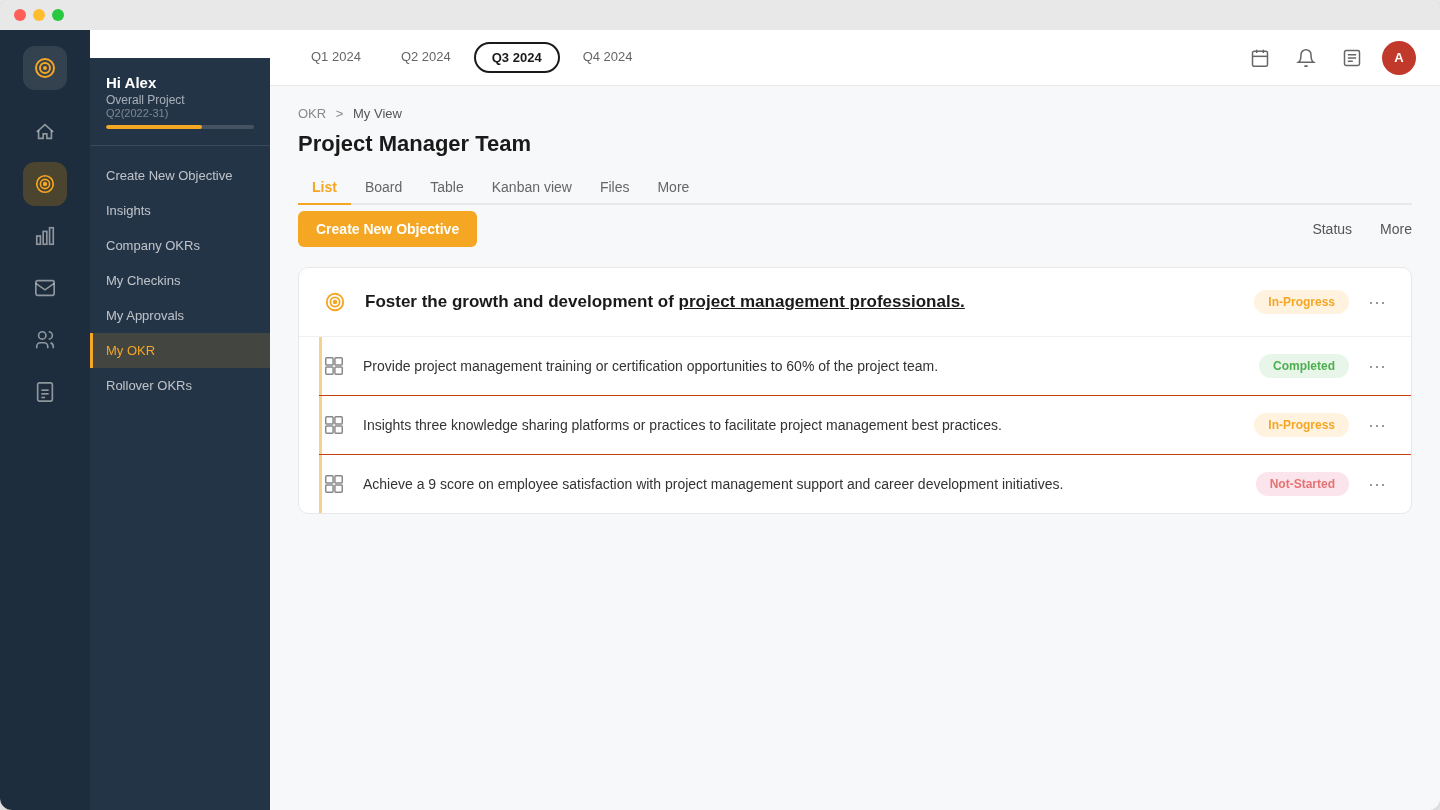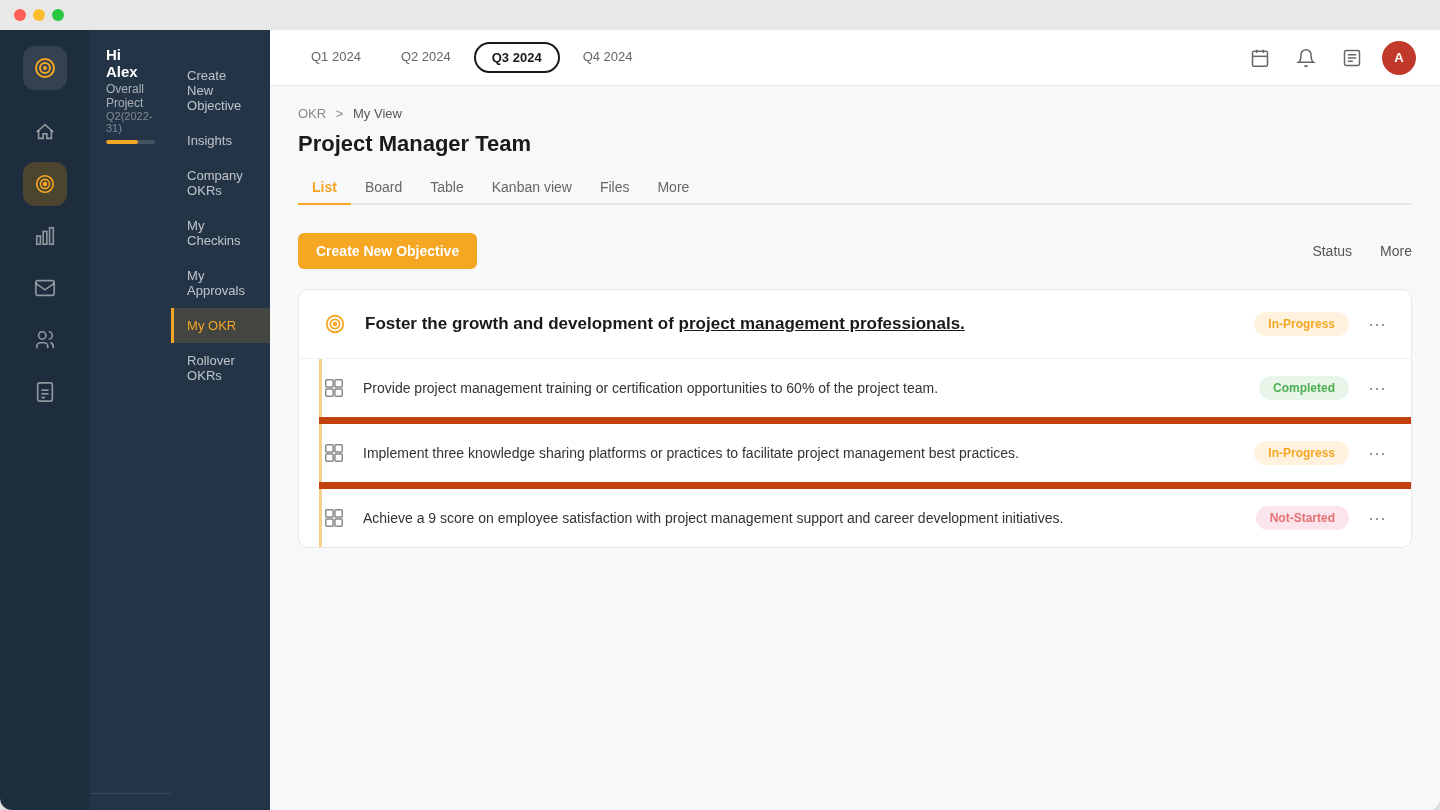--- a/index.html
+++ b/index.html
@@ -16,21 +16,21 @@
     .app-body { display: flex; flex: 1; overflow: hidden; }
 
     
     .icon-rail { width: 90px; background: #1e2d3d; display: flex; flex-direction: column; align-items: center; padding: 16px 0; gap: 8px; flex-shrink: 0; }
     .rail-logo { width: 44px; height: 44px; background: rgba(255,255,255,0.1); border-radius: 12px; display: flex; align-items: center; justify-content: center; margin-bottom: 12px; }
     .rail-icon { width: 44px; height: 44px; border-radius: 12px; display: flex; align-items: center; justify-content: center; cursor: pointer; color: rgba(255,255,255,0.5); }
     .rail-icon.active { background: rgba(255,165,0,0.2); color: #f5a623; }
     .rail-icon svg { width: 22px; height: 22px; }
 
     
-    .sidebar { width: 180px; background: #243447; color: #fff; display: flex; flex-direction: row; padding: 16px 0; flex-shrink: 0; }
+    .sidebar { width: 180px; background: #243447; color: #fff; display: flex; flex-direction: column; padding: 16px 0; flex-shrink: 0; margin-top: 28px; }
     .sidebar-header { padding: 0 16px 16px; border-bottom: 1px solid rgba(255,255,255,0.1); }
     .sidebar-hi { font-size: 15px; font-weight: 600; }
     .sidebar-progress { font-size: 12px; color: rgba(255,255,255,0.6); margin-top: 2px; }
     .sidebar-period { font-size: 11px; color: rgba(255,255,255,0.4); }
     .sidebar-progress-bar-wrap { margin-top: 6px; height: 4px; background: rgba(255,255,255,0.15); border-radius: 2px; overflow: hidden; }
     .sidebar-progress-bar { height: 100%; background: #f5a623; border-radius: 2px; }
     .sidebar-nav { margin-top: 12px; display: flex; flex-direction: column; }
     .sidebar-item { padding: 10px 16px; font-size: 13px; cursor: pointer; color: rgba(255,255,255,0.7); }
     .sidebar-item.active { background: rgba(245,166,35,0.15); color: #f5a623; border-left: 3px solid #f5a623; padding-left: 13px; }
 
@@ -48,21 +48,21 @@
 
     
     .content { flex: 1; padding: 20px 28px; overflow-y: auto; }
     .breadcrumb { font-size: 13px; color: #888; margin-bottom: 10px; }
     .breadcrumb span { color: #888; }
     .breadcrumb .sep { margin: 0 6px; }
     .breadcrumb .current { color: #555; }
     .page-title { font-size: 22px; font-weight: 700; color: #1a1a1a; margin-bottom: 14px; }
 
     
-    .view-tabs { display: flex; gap: 0; border-bottom: 2px solid #e8e8e8; margin-bottom: 28px; }
+    .view-tabs { display: flex; gap: 0; border-bottom: 2px solid #e8e8e8; margin-bottom: 6px; }
     .view-tab { padding: 8px 14px; font-size: 14px; cursor: pointer; color: #666; border-bottom: 2px solid transparent; margin-bottom: -2px; }
     .view-tab.active { color: #f5a623; border-bottom-color: #f5a623; font-weight: 600; }
 
     
     .toolbar { display: flex; align-items: center; justify-content: space-between; margin-bottom: 20px; }
     .btn-create { background: #f5a623; color: #fff; border: none; padding: 10px 18px; border-radius: 6px; font-size: 14px; font-weight: 600; cursor: pointer; }
     .toolbar-right { display: flex; align-items: center; gap: 28px; font-size: 14px; color: #555; font-weight: 500; }
 
     
     .objective-card { background: #fff; border-radius: 10px; border: 1px solid #e8e8e8; margin-bottom: 14px; overflow: hidden; }
@@ -71,21 +71,21 @@
     .obj-title { flex: 1; font-size: 17px; font-weight: 700; color: #1a1a1a; line-height: 1.4; }
     .obj-title u { text-decoration: underline; }
     .status-badge { padding: 5px 14px; border-radius: 20px; font-size: 12px; font-weight: 600; flex-shrink: 0; }
     .badge-in-progress { background: #fff3e0; color: #f5a623; }
     .badge-completed { background: #e8f5e9; color: #4caf50; }
     .badge-not-started { background: #fce4ec; color: #e57373; }
     .more-btn { width: 28px; height: 28px; display: flex; align-items: center; justify-content: center; cursor: pointer; color: #888; font-size: 18px; flex-shrink: 0; border-radius: 4px; }
 
     
     .key-results { border-top: 1px solid #f0f0f0; padding-left: 20px; }
-    .kr-item { display: flex; align-items: center; padding: 14px 20px 14px 0; gap: 14px; border-bottom: 7px solid #c2410c; position: relative; }
+    .kr-item { display: flex; align-items: center; padding: 14px 20px 14px 0; gap: 14px; border-bottom: 1px solid #c2410c; position: relative; }
     .kr-item:last-child { border-bottom: none; }
     .kr-line { position: absolute; left: 0; top: 0; bottom: 0; width: 3px; background: #f5d090; }
     .kr-icon { width: 30px; height: 30px; display: flex; align-items: center; justify-content: center; flex-shrink: 0; }
     .kr-text { flex: 1; font-size: 14px; color: #333; line-height: 1.5; }
   </style>
 </head>
 <body>
 
 <div class="window">
 
@@ -268,21 +268,21 @@
             <div class="kr-item">
               <div class="kr-line"></div>
               <div class="kr-icon">
                 <svg width="22" height="22" viewBox="0 0 24 24" fill="none" stroke="#888" stroke-width="1.6">
                     <rect x="3" y="3" width="8" height="8" rx="1"></rect>
                     <rect x="13" y="3" width="8" height="8" rx="1"></rect>
                     <rect x="3" y="13" width="8" height="8" rx="1"></rect>
                     <rect x="13" y="13" width="8" height="8" rx="1"></rect>
                   </svg>
               </div>
-              <div class="kr-text">Implement three knowledge sharing platforms or practices to facilitate project management best practices.</div>
+              <div class="kr-text">Insights three knowledge sharing platforms or practices to facilitate project management best practices.</div>
               <div class="status-badge badge-in-progress">In-Progress</div>
               <div class="more-btn">···</div>
             </div>
 
             <div class="kr-item">
               <div class="kr-line"></div>
               <div class="kr-icon">
                 <svg width="22" height="22" viewBox="0 0 24 24" fill="none" stroke="#888" stroke-width="1.6">
                     <rect x="3" y="3" width="8" height="8" rx="1"></rect>
                     <rect x="13" y="3" width="8" height="8" rx="1"></rect>

